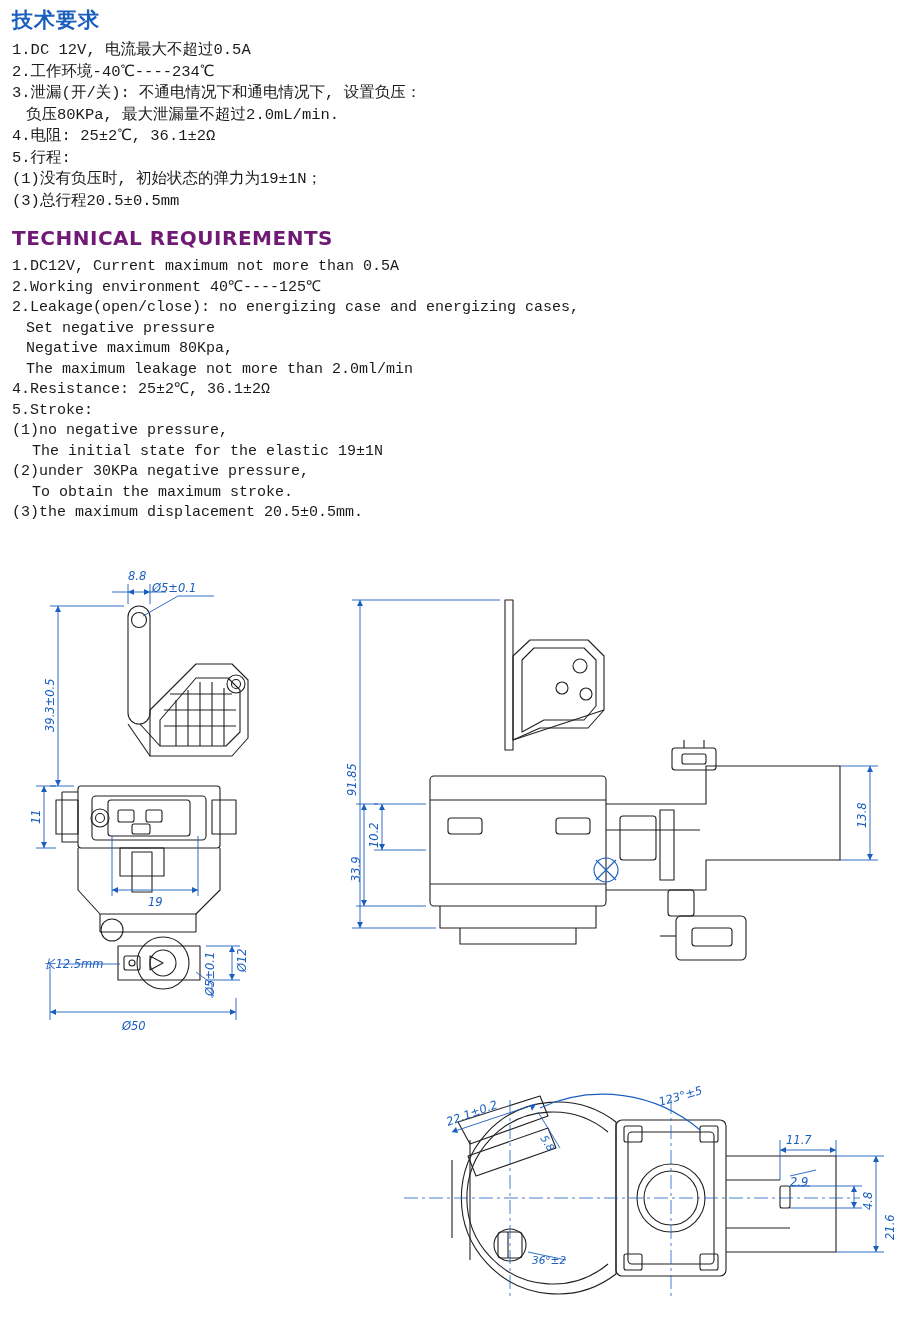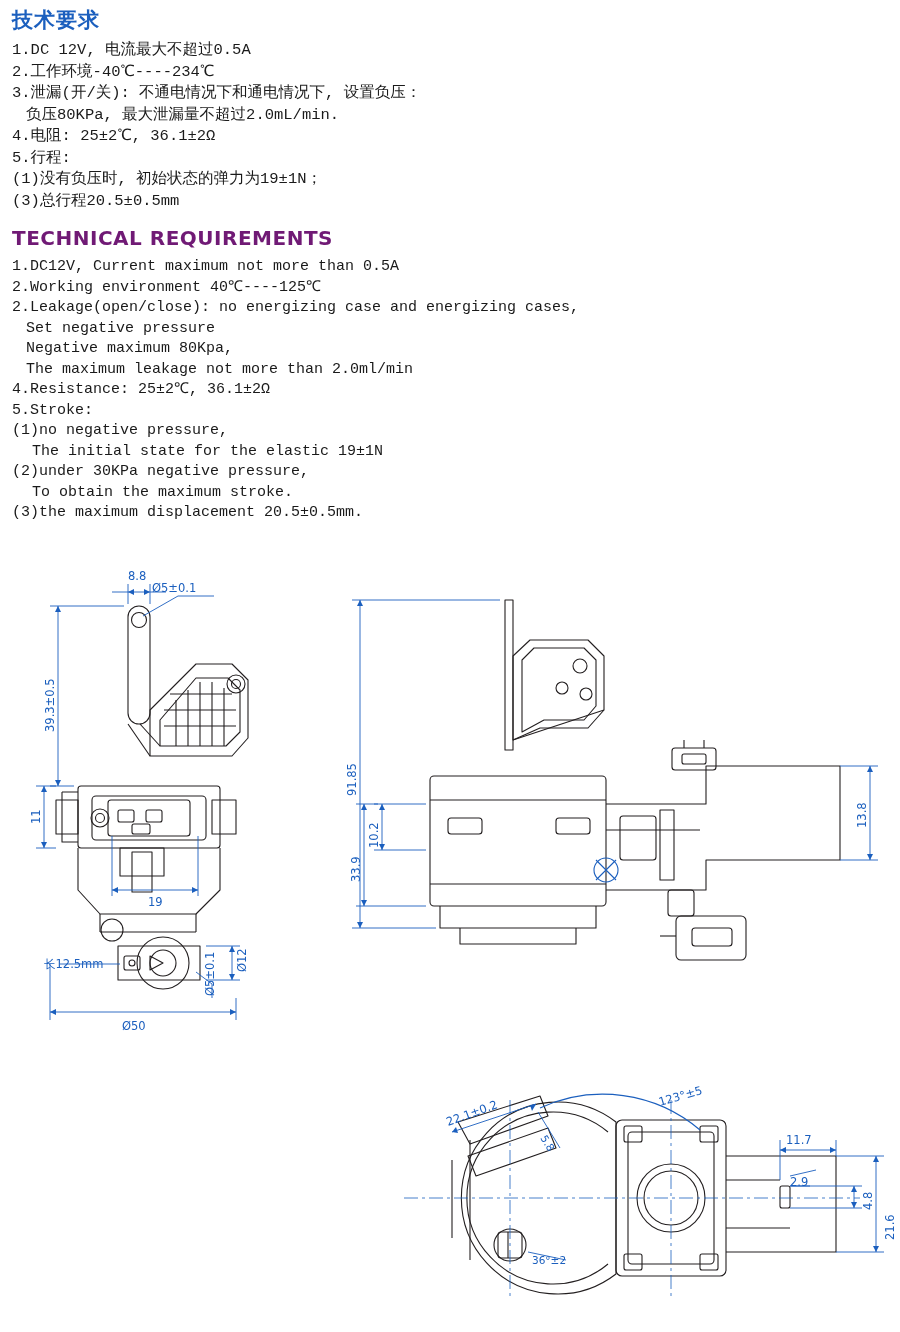--- a/index.html
+++ b/index.html
@@ -18,21 +18,21 @@
   .title-en{
     color:#701a75;font-size:20px;font-weight:bold;letter-spacing:0.5px;
     margin:14px 0 7px 2px;
   }
   .line{font-size:15.5px;line-height:21.5px;margin:0 0 0 2px;white-space:pre;font-family:Liberation Mono, monospace;}
   .line.en{font-size:15px;line-height:20.5px;}
   .indent1{padding-left:14px;}
   .indent2{padding-left:20px;}
 
   
-  .drawings{position:absolute;left:0;top:560px;width:744px;height:772px;}
+  .drawings{position:absolute;left:0;top:560px;width:744px;height:772px;font-style:italic;}
   svg{display:block;}
   .dim{fill:#1b5fbe;font-size:11.5px;font-family:"DejaVu Sans","Liberation Sans",sans-serif;}
   .dim.small{font-size:10.5px;}
 </style>
 </head>
 <body>
 
 <div class="spec">
   <div class="title-cn">技术要求</div>
 

